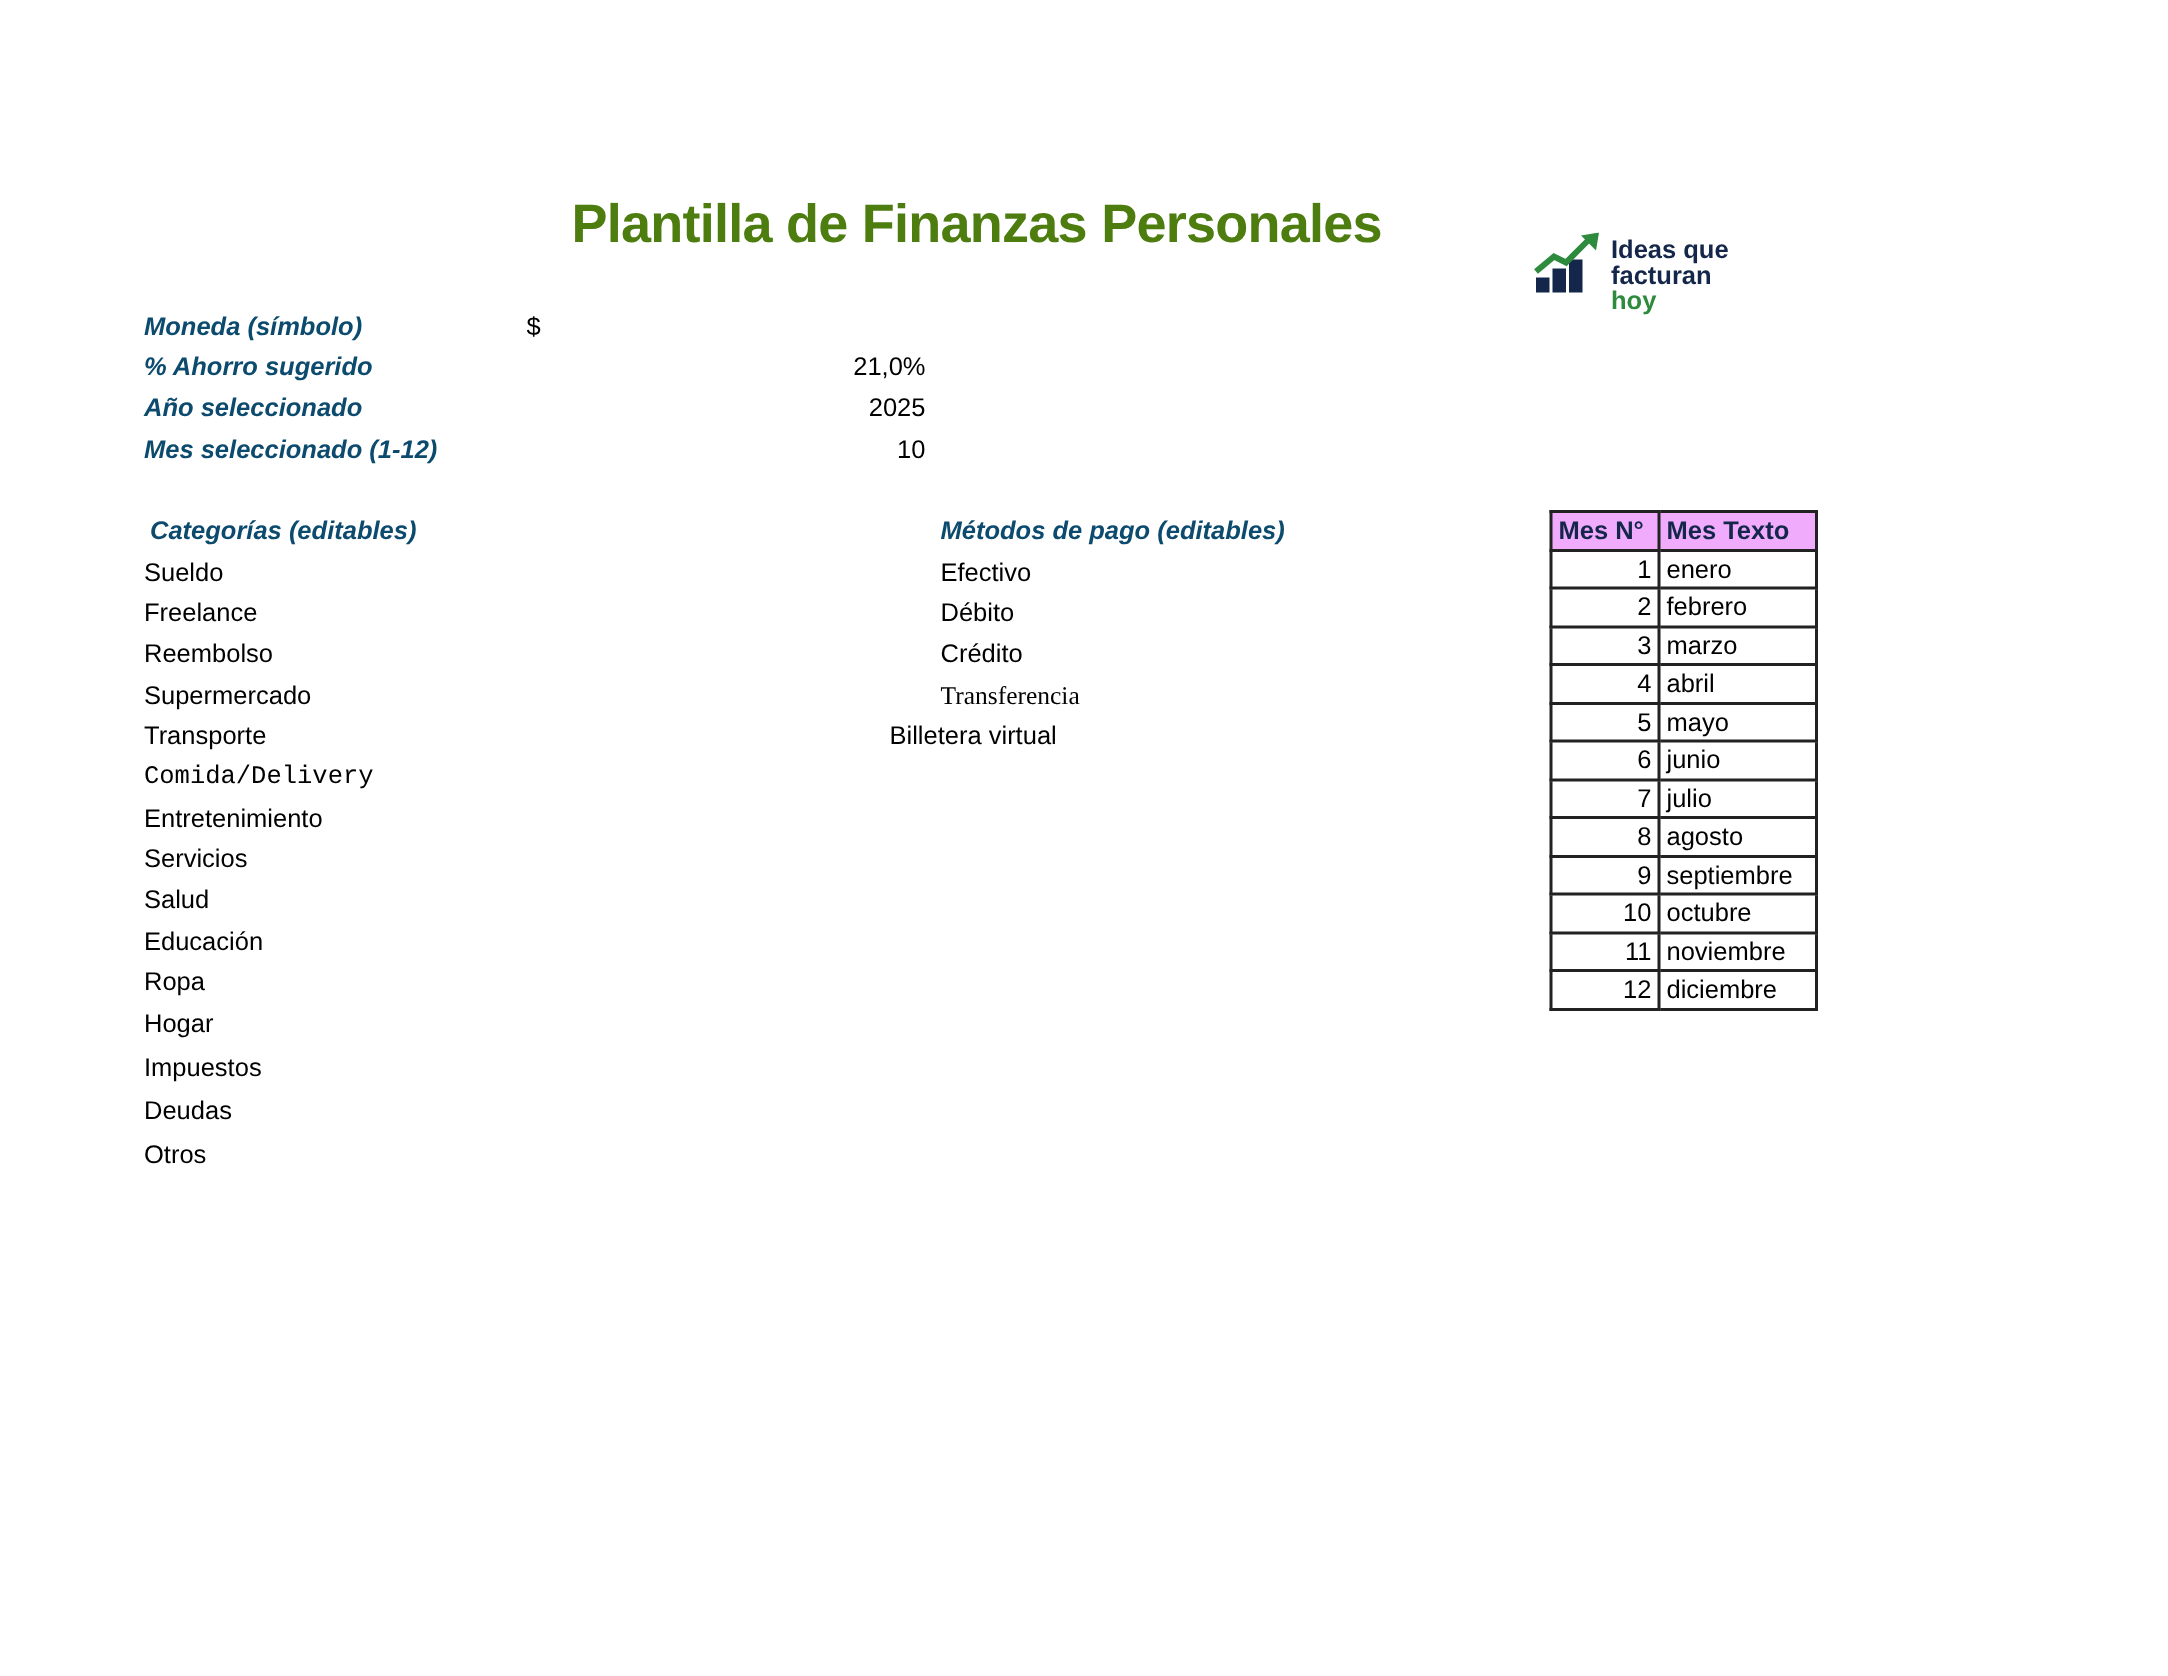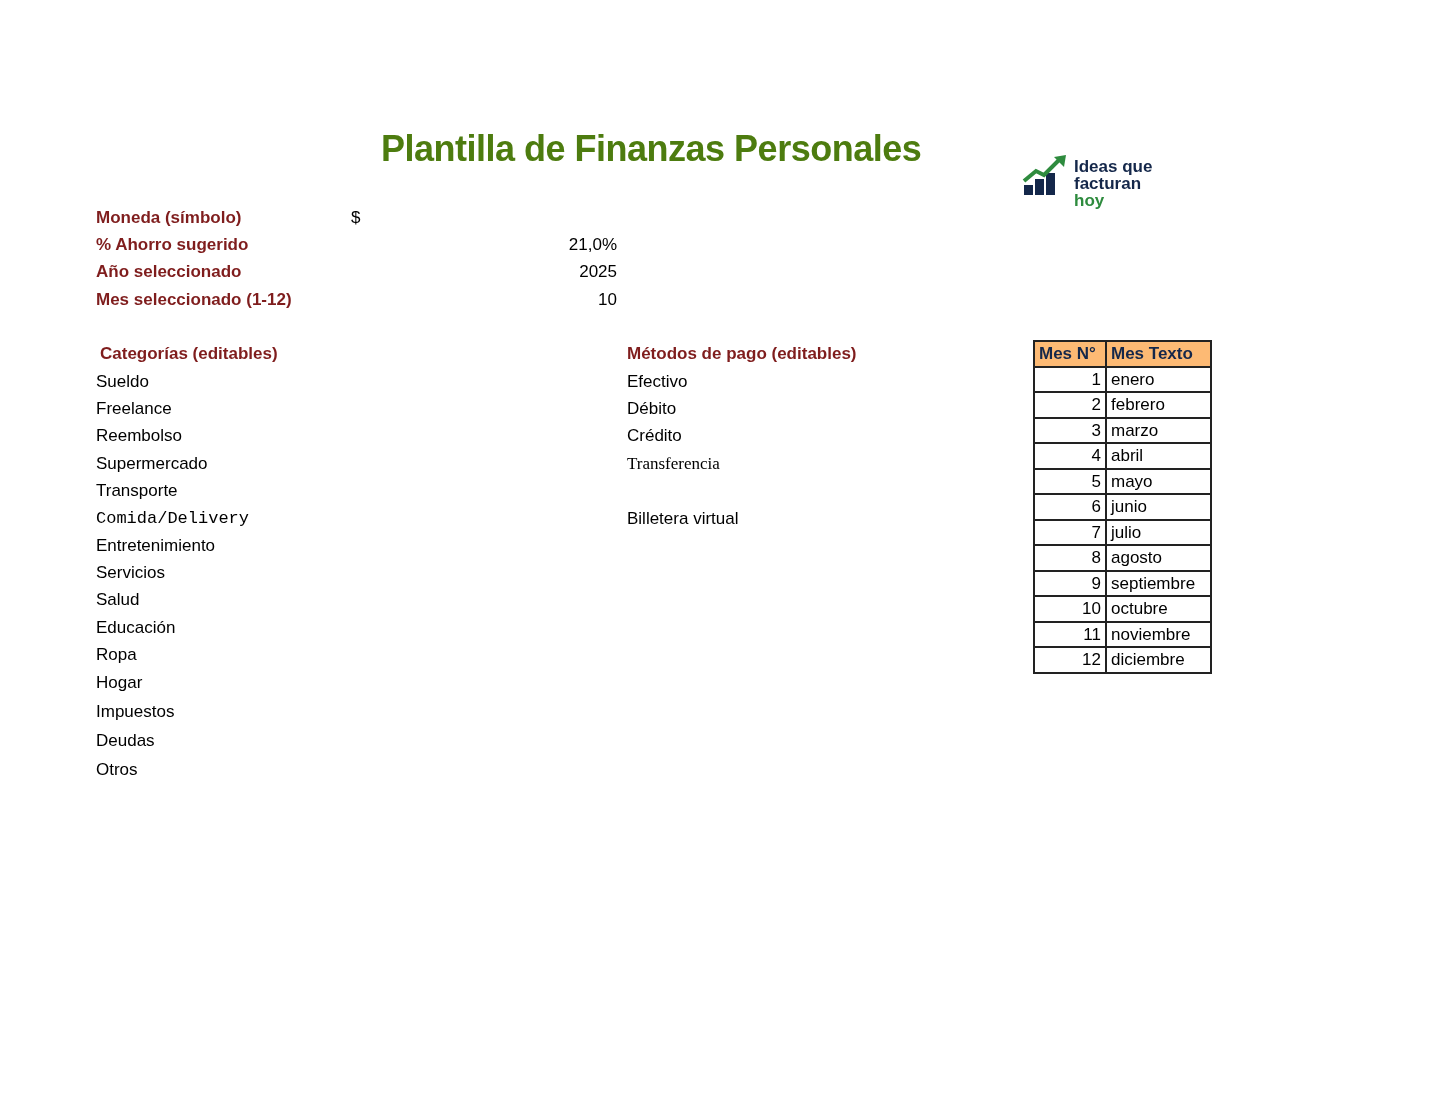--- a/index.html
+++ b/index.html
@@ -3,27 +3,27 @@
   <meta charset="utf-8">
   <style>
     html, body { margin:0; padding:0; background:#ffffff; }
     body { width:1445px; height:1117px; position:relative; overflow:hidden;
            font-family:"Liberation Sans", "DejaVu Sans", sans-serif; color:#000; }
     .abs { position:absolute; }
     .title { left:381px; top:128px; font-size:36px; font-weight:bold; color:#4d7c0f; letter-spacing:-0.5px; white-space:nowrap; }
     .logo { left:1022px; top:155px; width:160px; height:60px; }
     .logo-text { position:absolute; left:52px; top:3px; font-size:17px; font-weight:bold; line-height:17px; color:#14274a; }
     .logo-text .green { color:#2e8b3e; }
-    .label-green { color:#7f1d1d; font-weight:bold; font-size:17px; white-space:nowrap; }
+    .label-green { color:#0c4a6e; font-weight:bold; font-size:17px; white-space:nowrap;font-style:italic; }
     .cell { font-size:17px; white-space:nowrap; }
     .right { text-align:right; }
     .list-item { position:absolute; font-size:17px; white-space:nowrap; }
     table.months { position:absolute; left:1033px; top:340px; border-collapse:collapse; font-size:17px; }
     table.months td, table.months th { border:2px solid #222; height:23.5px; padding:0 4px; line-height:23px; }
-    table.months th { background:#fdba74; color:#14274a; font-weight:bold; text-align:left;margin-top:12px; }
+    table.months th { background:#f0abfc; color:#14274a; font-weight:bold; text-align:left;margin-top:12px; }
     table.months td.num { text-align:right; width:62px; }
     table.months td.txt { width:95px; }
   </style>
 </head>
 <body>
 
 <div class="abs title">Plantilla de Finanzas Personales</div>
 
 <div class="abs logo">
   <svg width="48" height="44" viewBox="0 0 48 44" style="position:absolute;left:0;top:0;">
@@ -70,21 +70,21 @@
   <div class="list-item" style="left:96px;top:731px;">Deudas</div>
   <div class="list-item" style="left:96px;top:760px;">Otros</div>
 </div>
 
 <div class="abs label-green" style="left:627px;top:344px;">Métodos de pago (editables)</div>
 <div>
   <div class="list-item" style="left:627px;top:372px;">Efectivo</div>
   <div class="list-item" style="left:627px;top:399px;">Débito</div>
   <div class="list-item" style="left:627px;top:426px;">Crédito</div>
   <div class="list-item" style="left:627px;top:454px;font-family:Liberation Serif, serif;">Transferencia</div>
-  <div class="list-item" style="left:627px;top:481px;margin-top:28px;">Billetera virtual</div>
+  <div class="list-item" style="left:593px;top:481px;">Billetera virtual</div>
 </div>
 
 <table class="months">
   <thead>
     <tr>
       <th>Mes N°</th>
       <th>Mes Texto</th>
     </tr>
   </thead>
   <tbody>

